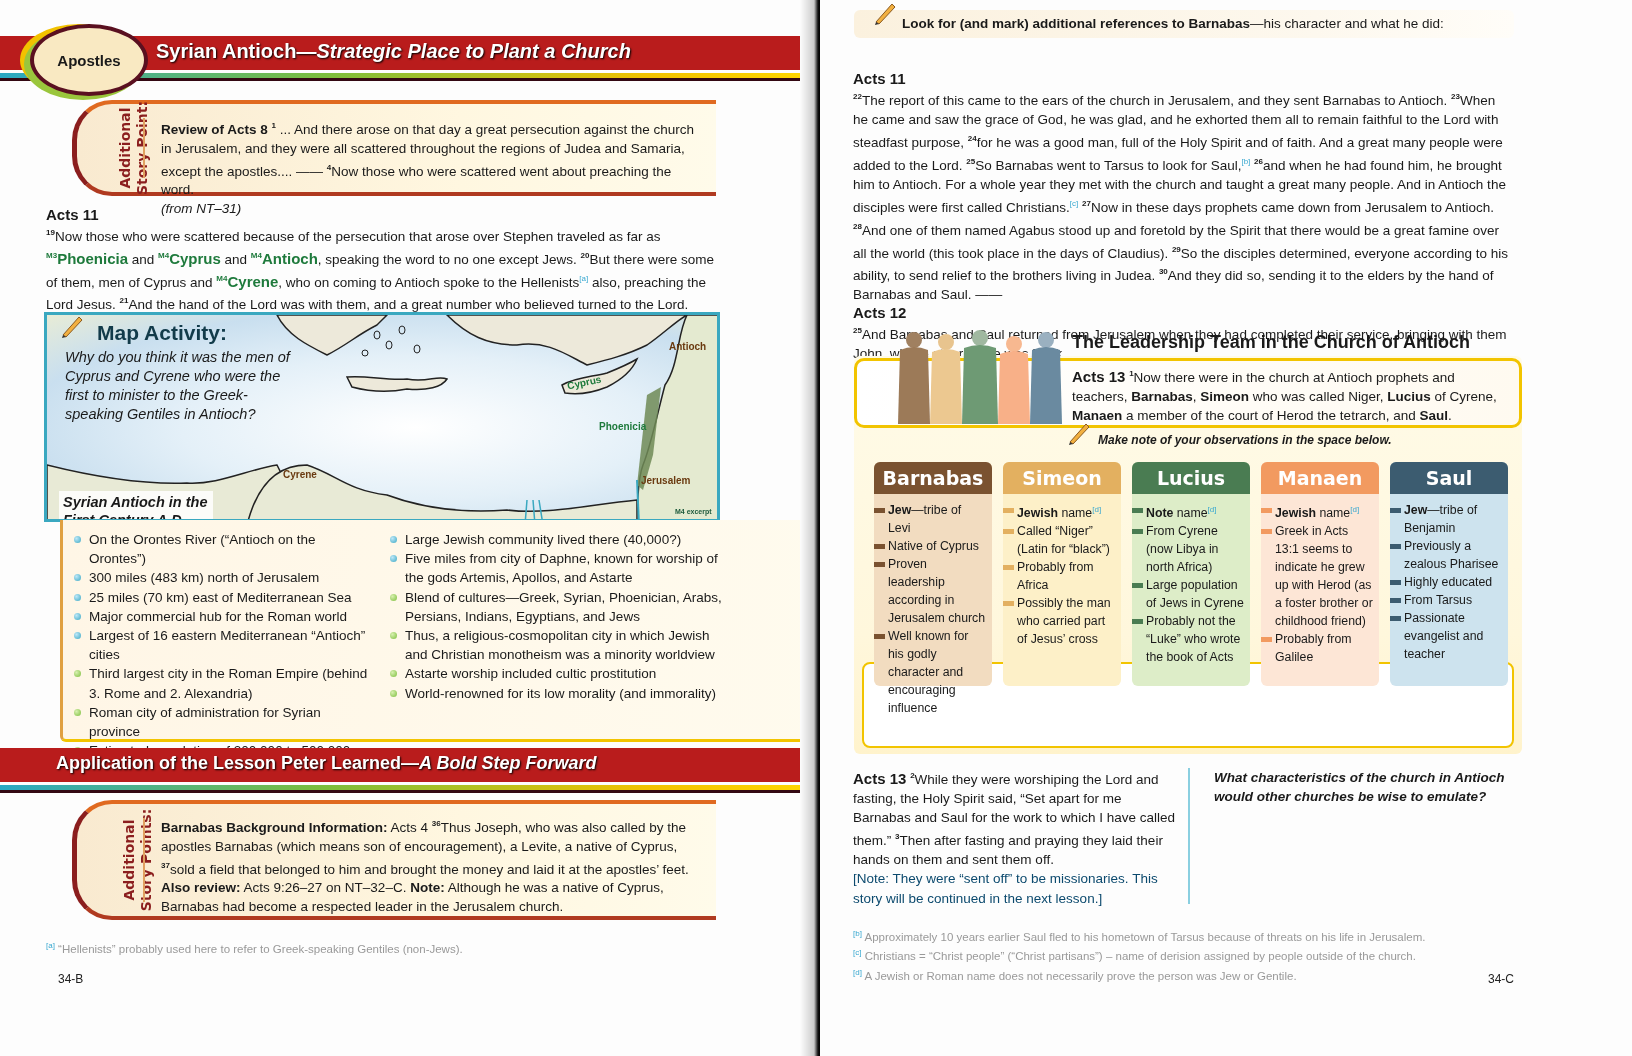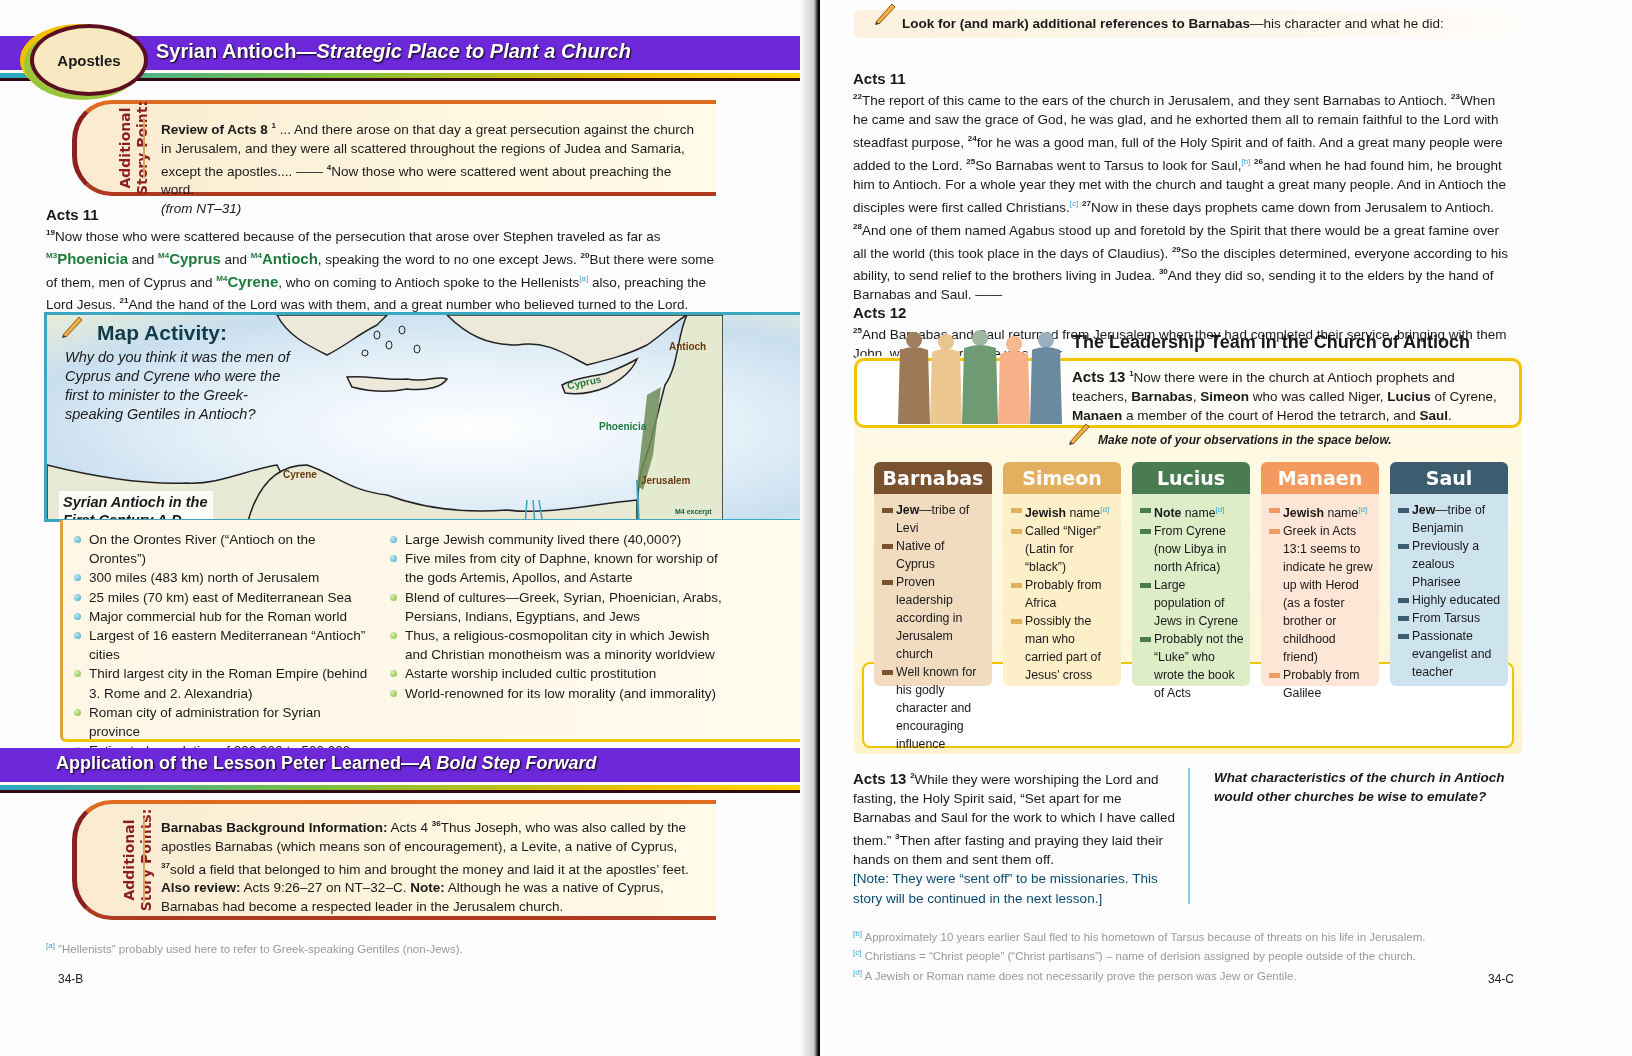--- a/index.html
+++ b/index.html
@@ -1,54 +1,54 @@
 <!DOCTYPE html>
 <html><head>
 <meta charset="utf-8">
 <style>
 *{box-sizing:border-box;margin:0;padding:0}
 body{width:1632px;height:1056px;background:#fff;font-family:"Liberation Sans",sans-serif;color:#1a1a1a;position:relative;overflow:hidden}
 .page{position:absolute;top:0;height:1056px;background:#fdfdfd}
 #left{left:0;width:800px}
 #right{left:820px;width:812px}
 .spine{position:absolute;left:800px;top:0;width:40px;height:1056px;background:linear-gradient(90deg,#fdfdfd 0%,#ccc 35%,#111 45%,#000 50%,#222 56%,#ccc 70%,#fdfdfd 100%)}
-.banner{position:absolute;left:0;width:812px;height:34px;background:#6d28d9}
+.banner{position:absolute;left:0;width:812px;height:34px;background:#b91c1c}
 .banner .stripe{position:absolute;left:0;right:0;bottom:-8px;height:5px;background:linear-gradient(90deg,#2aa8c4,#7cbe3c 40%,#f2c200 80%,#ffd700)}
 .banner .bline{position:absolute;left:0;right:0;bottom:-11px;height:3px;background:#330812}
 .banner-title{position:absolute;top:4px;color:#fff;font-weight:bold;font-size:20px;text-shadow:1px 1px 2px #000}
 .banner-title i{font-style:italic}
 .apostles-badge{position:absolute;left:30px;top:24px;width:118px;height:72px;border-radius:50%;background:#f9e9c2;border:4px solid #5a1020;box-shadow:-6px 4px 0 #9ac63c,-10px 0 0 #f2c200;display:flex;align-items:center;justify-content:center;font-weight:bold;font-size:15px;z-index:3}
 .story{position:absolute;border-radius:40px 0 0 40px;border-left:5px solid #8b1e1e;border-top:4px solid #e06a20;border-bottom:4px solid #b03a20;background:linear-gradient(90deg,#f9ead0,#fff7e0 60%,#fffbea)}
 .story .vlabel{position:absolute;left:10px;top:50%;transform:translateY(-50%) rotate(-90deg);transform-origin:center;color:#8b1e1e;font-weight:bold;font-size:14px;line-height:17px;text-align:center;white-space:nowrap;font-family:"DejaVu Sans",sans-serif}
 .story .vbar{position:absolute;left:66px;top:14px;bottom:14px;width:2px;background:#e0a060}
 .story .txt{position:absolute;left:84px;right:18px;top:14px;font-size:13.5px;line-height:19px}
 .h-acts{font-weight:bold;font-size:15px}
 .para{font-size:13.5px;line-height:19.3px}
 sup{font-size:8px;font-weight:bold}
 .fn{color:#38a8d0;font-size:8px;vertical-align:super}
 .place{color:#1e7a3c;font-weight:bold;font-size:15px}
-.map{position:absolute;left:44px;top:312px;width:775px;height:210px;border:3px solid #3aa8c0;background:radial-gradient(ellipse at 55% 55%,#ffffff 0%,#e4f0f8 45%,#c9dfef 75%,#e8ecd6 100%);overflow:hidden}
+.map{position:absolute;left:44px;top:312px;width:676px;height:210px;border:3px solid #3aa8c0;background:radial-gradient(ellipse at 55% 55%,#ffffff 0%,#e4f0f8 45%,#c9dfef 75%,#e8ecd6 100%);overflow:hidden}
 .map-title{position:absolute;left:50px;top:6px;font-size:21px;font-weight:bold;color:#123b4a}
 .map-q{position:absolute;left:18px;top:33px;width:230px;font-style:italic;font-size:14.5px;line-height:19px}
 .map-caption{position:absolute;left:12px;top:176px;font-style:italic;font-weight:bold;font-size:14.5px;line-height:18px;background:rgba(255,255,255,.85);padding:2px 6px 0 4px;z-index:2}
 .mlabel{position:absolute;font-weight:bold;font-size:10px}
 .facts{position:absolute;left:60px;top:520px;width:802px;height:222px;border-left:3px solid #e0a040;border-bottom:3px solid #f2c400;border-right:3px solid #f2c400;background:linear-gradient(90deg,#fff6e6,#fffbee);border-radius:0 0 6px 6px}
 .facts ul{list-style:none;position:absolute;top:10px;font-size:13.5px;line-height:19.2px}
 .facts li{padding-left:16px;position:relative}
 .facts li::before{content:"";position:absolute;left:1px;top:6px;width:7px;height:7px;border-radius:50%;background:radial-gradient(circle at 35% 35%,#bfe8f8,#3aa8c4)}
 .facts li.g::before{background:radial-gradient(circle at 35% 35%,#d8f0b0,#7cbe3c)}
 .foot{position:absolute;font-size:11.5px;color:#999;line-height:15.5px}
 .pgnum{position:absolute;font-size:12px;color:#222}
 .note-bar{position:absolute;left:34px;top:10px;width:660px;height:28px;background:linear-gradient(90deg,#fbf1de,#fdf8ee 70%,#fffdf8);border-radius:6px}
 .pencil{position:absolute;width:26px;height:26px}
 .leader{position:absolute;left:34px;top:356px;width:668px;height:398px;background:linear-gradient(180deg,#fffbe8,#fff7dc 70%,#fff3cc);border-radius:6px}
 .leader-top{position:absolute;left:0;top:2px;width:668px;height:70px;border:3px solid #f2c400;border-radius:10px;background:linear-gradient(90deg,#fff,#fffaf0)}
 .lcol{position:absolute;top:106px;width:118px;height:224px;border-radius:6px}
 .lcol .hd{height:32px;border-radius:6px 6px 0 0;color:#fff;font-weight:bold;font-size:19px;text-align:center;line-height:32px;font-family:"DejaVu Sans",sans-serif}
-.lcol ul{list-style:none;padding:7px 6px 0 8px;font-size:12.3px;line-height:18px}
+.lcol ul{list-style:none;padding:7px 6px 0 0;font-size:12.3px;line-height:18px}
 .lcol li{padding-left:14px;position:relative}
 .lcol li::before{content:"";position:absolute;left:0;top:7px;width:11px;height:5px;background:var(--c)}
 .write-box{position:absolute;left:8px;top:306px;width:652px;height:86px;border:2px solid #f2c400;border-radius:8px;background:#fff}
 .figs{position:absolute;left:38px;top:6px}
 </style>
 </head>
 <body>
 
 <div class="page" id="left">
   <div class="banner" style="top:36px">

